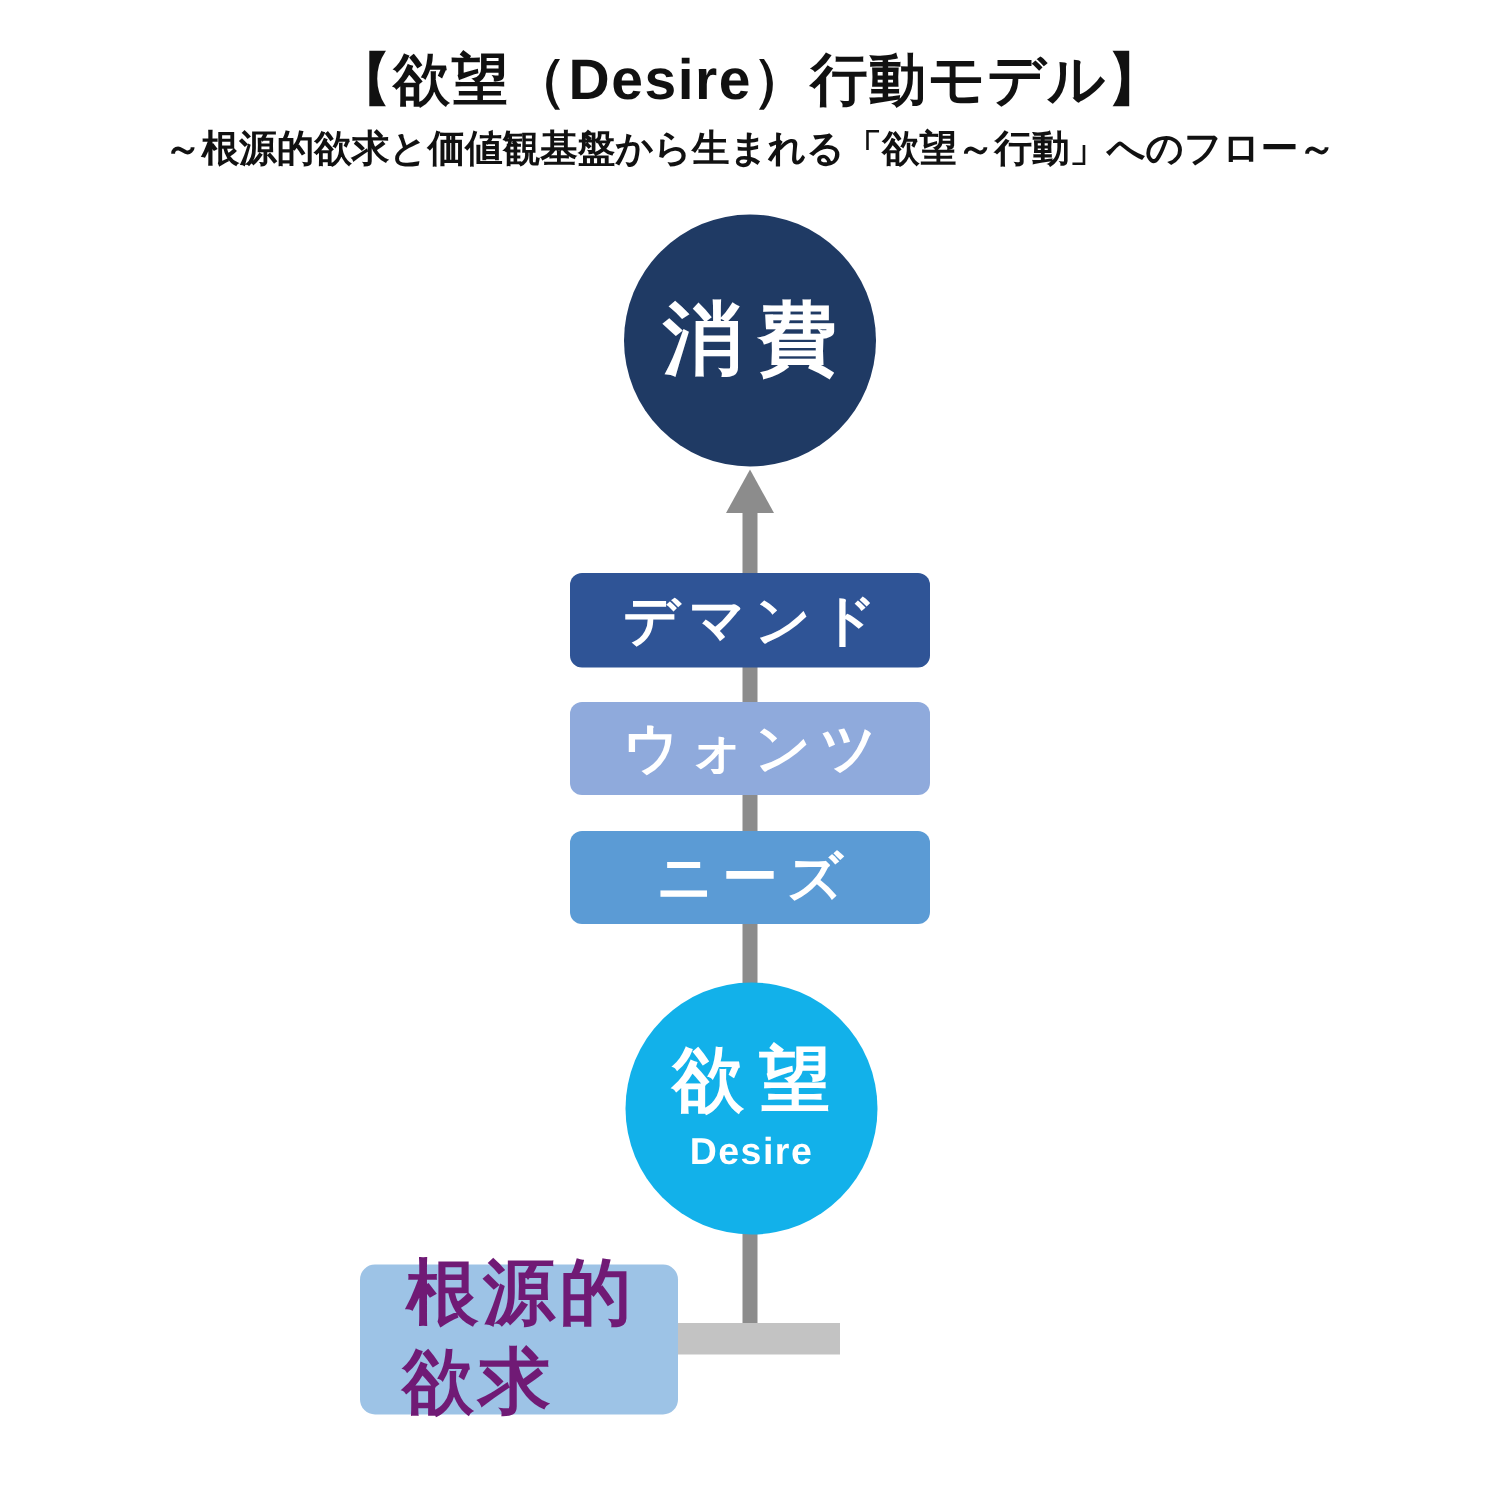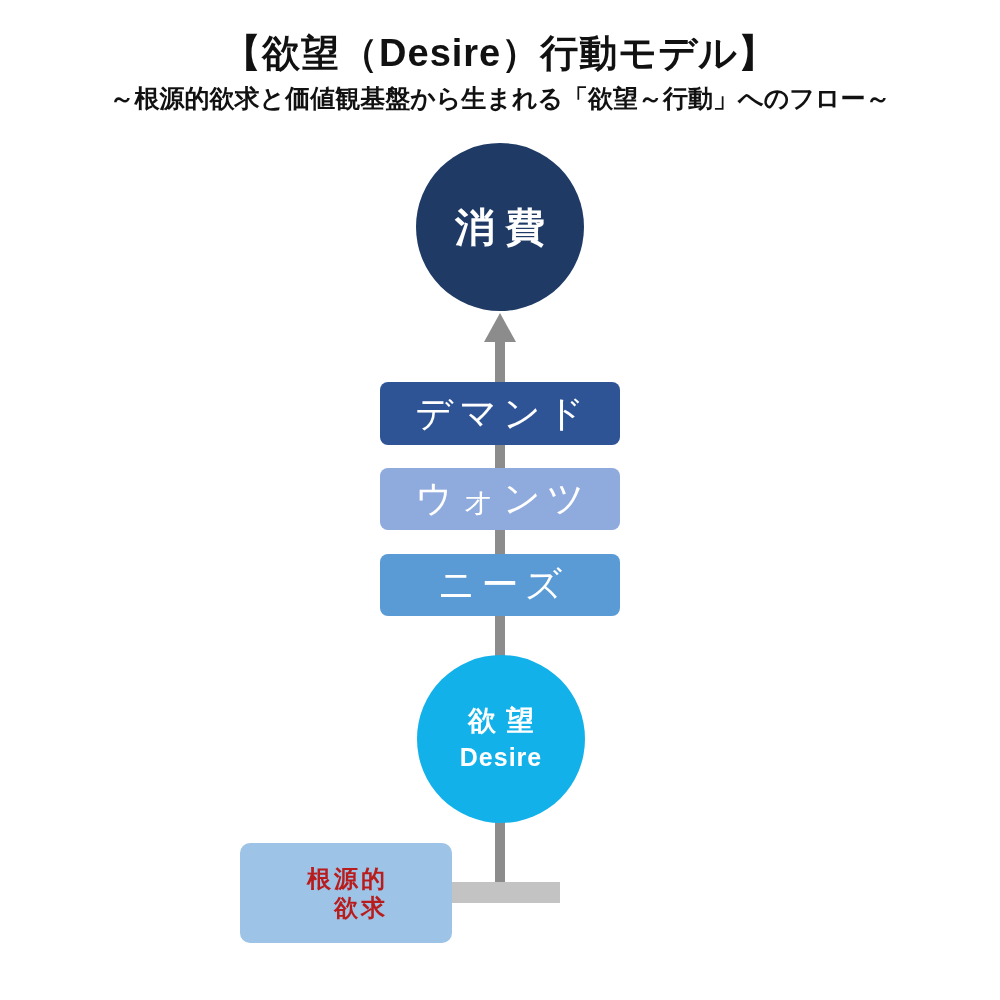--- a/index.html
+++ b/index.html
@@ -43,44 +43,44 @@
   
   .circle{
     position:absolute;border-radius:50%;
     display:flex;flex-direction:column;align-items:center;justify-content:center;
     z-index:2;color:#ffffff;font-weight:bold;text-align:center;
   }
   .circle-top{
     left:416px;top:143px;width:168px;height:168px;
     background:#1F3A64;
   }
-  .circle-top .jp{font-size:40px;letter-spacing:10px;text-indent:10px;}
+  .circle-top .jp{font-size:53px;letter-spacing:10px;text-indent:10px;}
   .circle-desire{
     left:417px;top:655px;width:168px;height:168px;
     background:#12B1EA;
   }
-  .circle-desire .jp{font-size:28px;letter-spacing:10px;text-indent:10px;line-height:1.1;}
+  .circle-desire .jp{font-size:48px;letter-spacing:10px;text-indent:10px;line-height:1.1;}
   .circle-desire .en{font-size:25px;letter-spacing:1px;margin-top:6px;}
   .stagebox{
     position:absolute;left:380px;width:240px;height:63px;
     border-radius:8px;z-index:2;
     display:flex;align-items:center;justify-content:center;
-    color:#ffffff;font-size:37px;font-weight:normal;
+    color:#ffffff;font-size:37px;font-weight:bold;
     letter-spacing:6px;text-indent:6px;
   }
   .box-demand{top:382px;background:#2F5496;}
   .box-wants {top:468px;background:#8FAADC;height:62px;}
   .box-needs {top:554px;background:#5B9BD5;height:62px;}
   .sourcebox{
     position:absolute;top:843px;width:212px;height:100px;
     border-radius:10px;background:#9DC3E6;z-index:2;
     display:flex;align-items:center;justify-content:center;
-    color:#b91c1c;font-size:24px;font-weight:bold;
+    color:#701a75;font-size:48px;font-weight:bold;
     letter-spacing:3px;text-indent:3px;
-    text-align:right;line-height:1.22;
+    text-align:left;line-height:1.22;
     white-space:pre-line;
   }
   .box-root {left:240px;}
   .box-value{left:548px;}
 </style>
 </head>
 <body>
 
 <div class="canvas">
 

